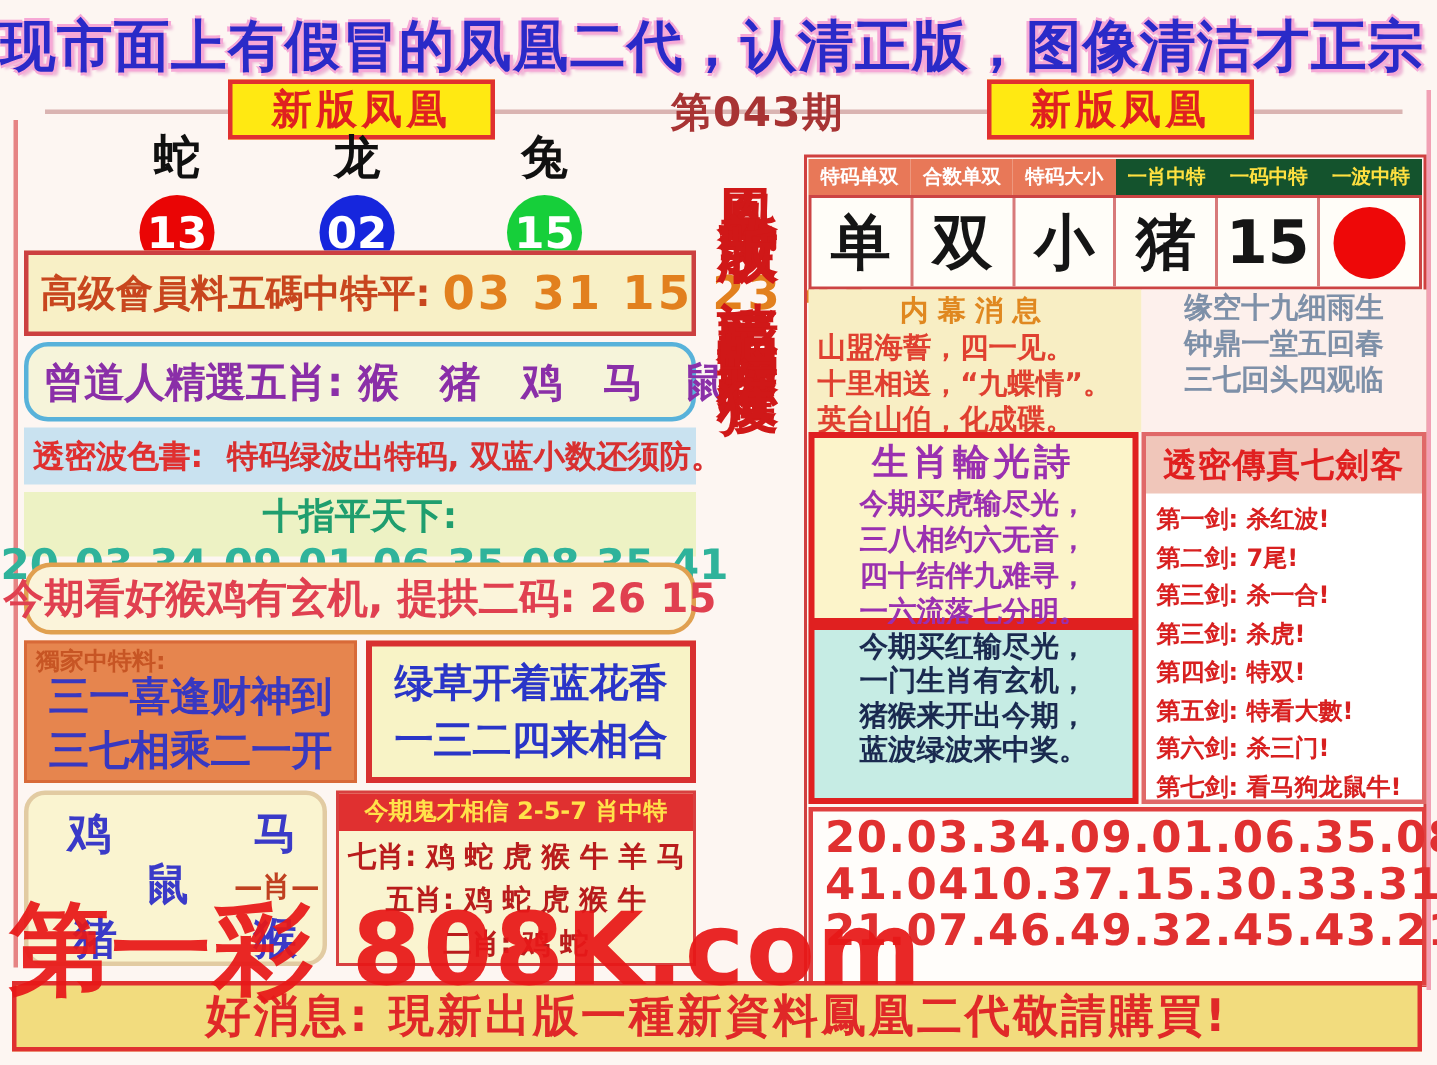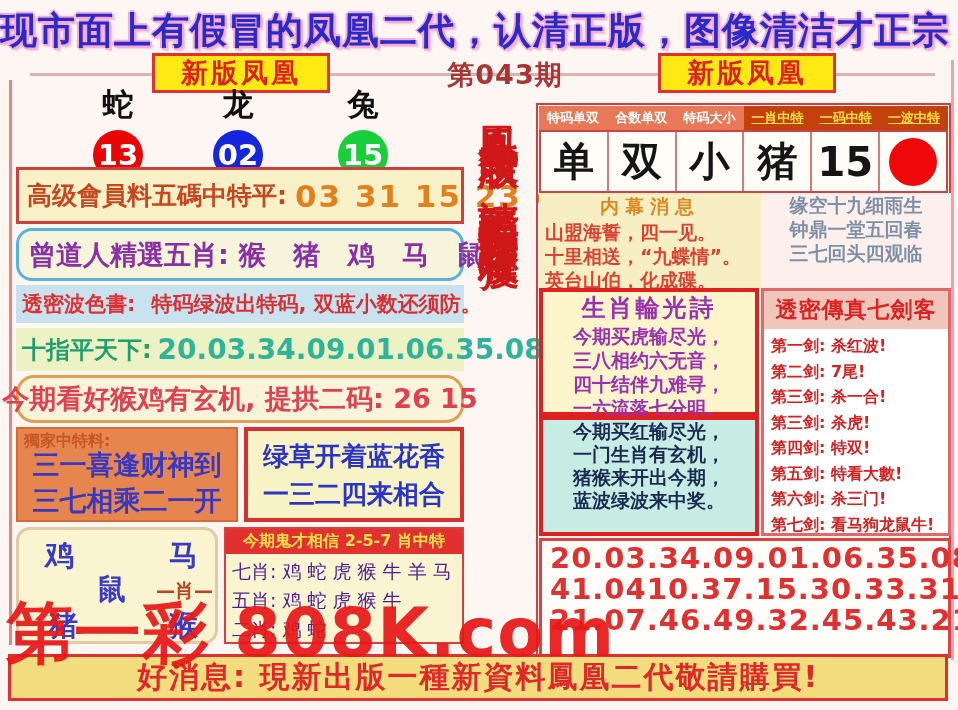--- a/index.html
+++ b/index.html
@@ -56,21 +56,21 @@
   .box-wudao .lab { color:#8a2fa8; font-size:27px; font-weight:900; }
   .box-wudao .animals { color:#8a2fa8; font-size:27px; font-weight:900; margin-left:10px; letter-spacing:9px; }
   .box-bose {
     top:285px; height:38px; background:#c9e2f0;
     display:flex; align-items:center; padding:0 6px; white-space:nowrap;
   }
   .box-bose .lab { color:#e03030; font-size:21px; font-weight:900; }
   .box-bose .txt { color:#d83030; font-size:21px; font-weight:900; margin-left:16px; }
   .box-shizhi {
     top:328px; height:43px; background:#edf2c4;
-    display:flex; align-items:center; padding:0 6px; white-space:nowrap;
+    display:flex; align-items:center; padding:0 6px; white-space:nowrap;flex-direction:column;
   }
   .box-shizhi .lab { color:#1f9e6e; font-size:24px; font-weight:900; }
   .box-shizhi .nums { color:#2fb39b; font-size:28px; font-weight:800; margin-left:6px; }
   .box-erma {
     top:375px; height:48px; border:3px solid #e0a050; border-radius:18px; background:#fbf4da;
     display:flex; align-items:center; justify-content:center;
     color:#e04050; font-size:27px; font-weight:900; white-space:nowrap;
   }
   .box-dujia {
     top:427px; left:16px; width:222px; height:95px; position:absolute;
@@ -91,36 +91,36 @@
   .box-zodiacgrid span { position:absolute; color:#3a3ac8; font-size:29px; font-weight:900; }
   .box-zodiacgrid .xiao { color:#c04020; font-size:19px; font-weight:900; }
   .box-guicai {
     top:527px; left:224px; width:240px; height:117px; position:absolute;
     background:#faf4d0; border:2px solid #d84040;
   }
   .box-guicai .head {
     height:25px; background:#e03030; color:#ffe24a; font-size:16px; font-weight:900;
     display:flex; align-items:center; justify-content:center; white-space:nowrap;
   }
-  .box-guicai .lines { padding:3px 6px; color:#4c1d95; font-size:19px; font-weight:400; line-height:29px; white-space:nowrap; }
+  .box-guicai .lines { padding:3px 6px; color:#b91c1c; font-size:19px; font-weight:700; line-height:29px; white-space:nowrap;text-align:center; }
   
   .v-slogan {
     position:absolute; left:464px; top:92px; height:566px; width:70px;
     writing-mode:vertical-rl; text-orientation:upright;
     color:#d01818; font-size:41px; font-weight:900; letter-spacing:5px; line-height:70px;
   }
   
   .right-frame { position:absolute; left:536px; top:103px; width:415px; height:555px; border:2px solid #d04040; pointer-events:none; }
   .hdr-row { position:absolute; left:539px; top:106px; width:409px; height:24px; display:flex; }
   .hdr-cell {
     flex:1; display:flex; align-items:center; justify-content:center;
     font-size:13px; font-weight:800; white-space:nowrap;
   }
   .hdr-warm { background:#e87858; color:#ffffff; }
-  .hdr-hot  { background:#c2410c; color:#ffe040;text-decoration:underline; }
+  .hdr-hot  { background:#14532d; color:#ffe040; }
   .val-row { position:absolute; left:539px; top:130px; width:409px; height:63px; display:flex; background:#fffdf8; border:2px solid #cc4444; }
   .val-cell {
     flex:1; border-right:2px solid #d87a7a; display:flex; align-items:center; justify-content:center;
     color:#151515; font-size:40px; font-weight:900;
   }
   .val-cell:last-child { border-right:none; }
   .big-ball { width:48px; height:48px; border-radius:50%; background:#ee0808; }
   .box-neimu {
     position:absolute; left:539px; top:193px; width:222px; height:95px; background:#f8eec4; padding:1px 6px;
   }

